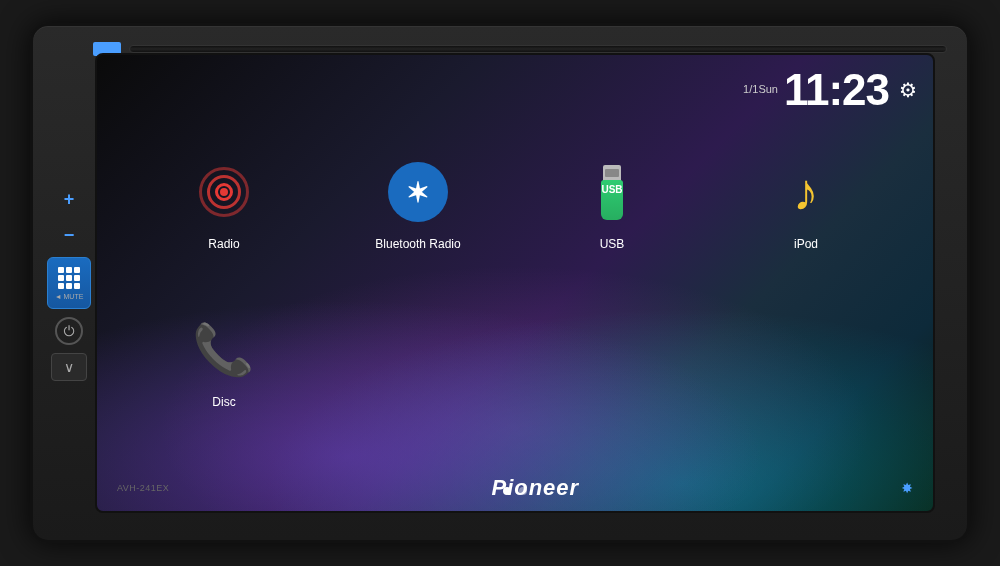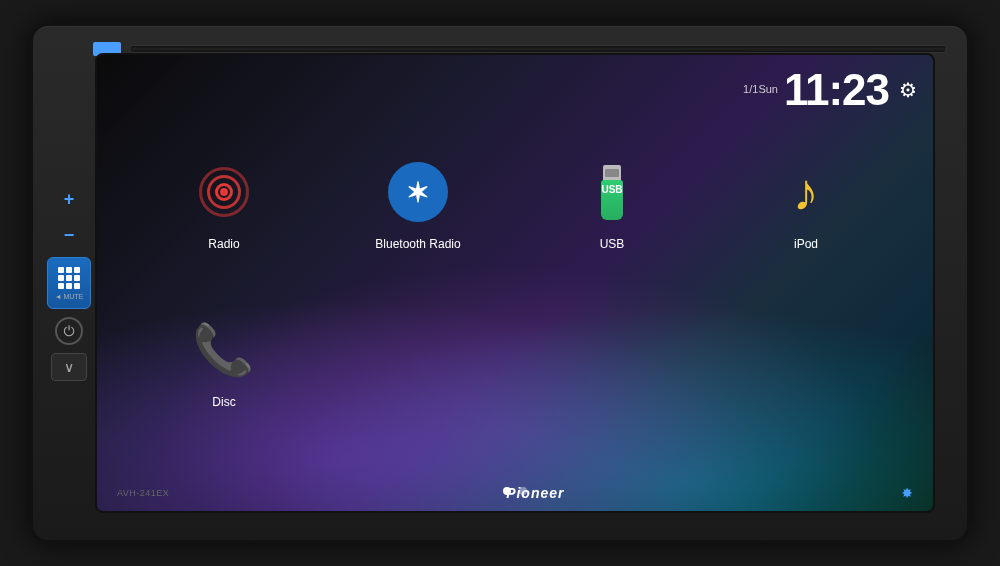--- a/index.html
+++ b/index.html
@@ -416,21 +416,21 @@
     }
 
     .model-label {
       color: #666;
       font-size: 9px;
       letter-spacing: 0.5px;
     }
 
     .brand-label {
       color: white;
-      font-size: 14px;
+      font-size: 22px;
       font-style: italic;
       font-weight: bold;
       letter-spacing: 1px;
     }
 
     .bt-small {
       color: #4a9eff;
       font-size: 14px;
     }
 

